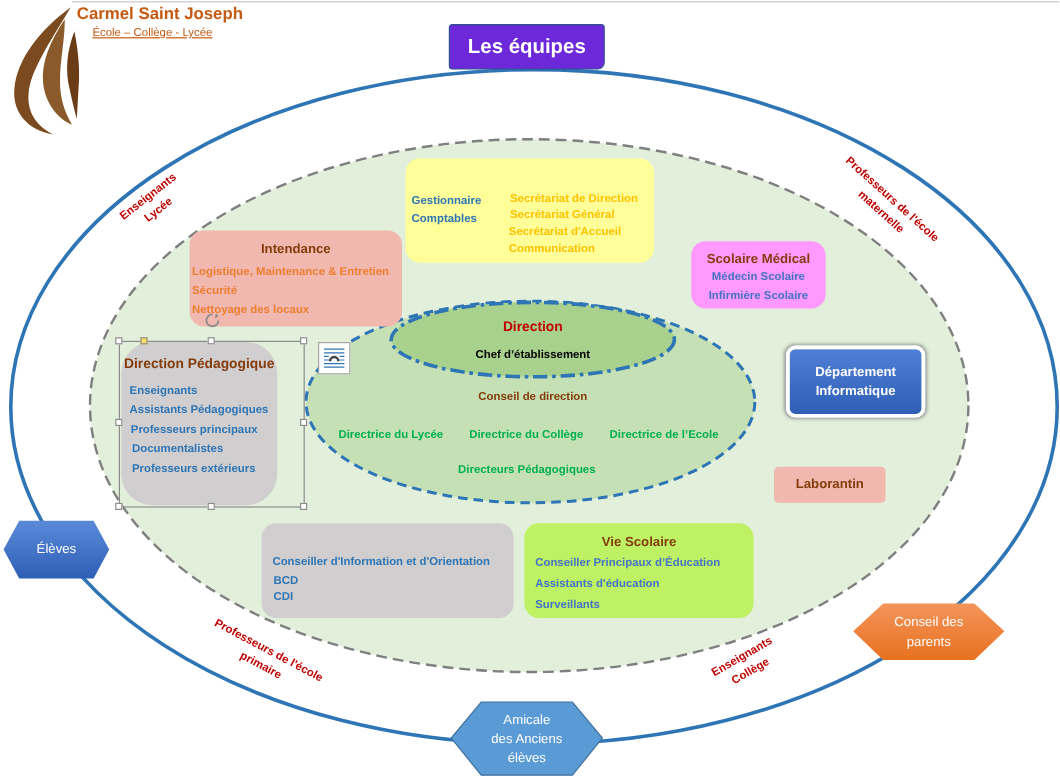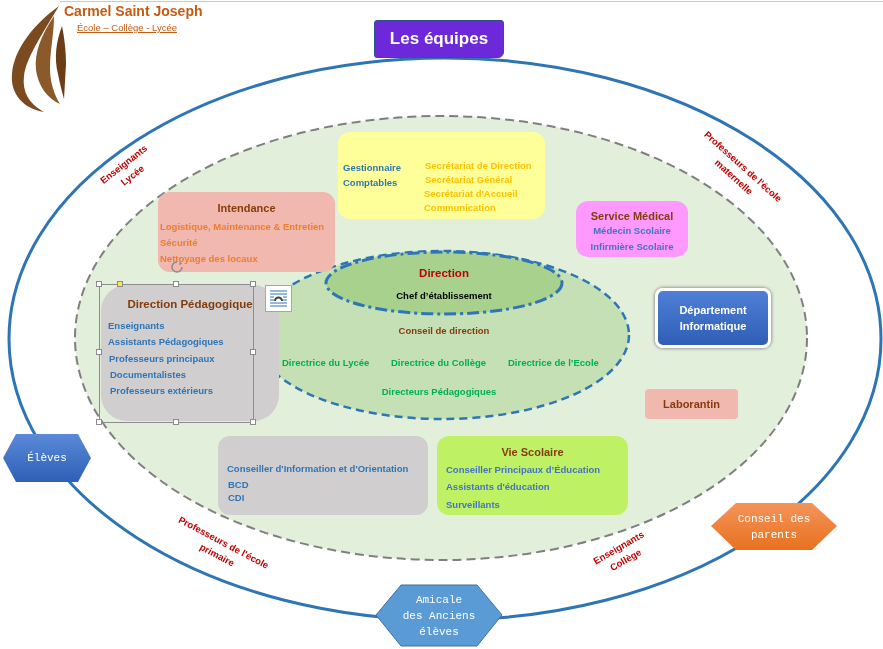--- a/index.html
+++ b/index.html
@@ -13,37 +13,37 @@
 
   .teams-btn { left:374px; top:20px; width:130px; height:38px; background:#6d28d9; border:1px solid #2f528f; border-radius:3px 3px 6px 3px; color:#fff; font-weight:bold; font-size:17px; display:flex; align-items:center; justify-content:center; box-sizing:border-box; cursor:pointer; }
 
   .box { position:absolute; border-radius:12px; box-sizing:border-box; font-size:9.5px; font-weight:bold; }
   .box .ttl { position:absolute; left:0; right:0; text-align:center; font-size:11px; color:#843c0c; white-space:nowrap; }
   .box .it { position:absolute; white-space:nowrap; }
 
   .pole { left:338px; top:132px; width:207px; height:87px; background:#ffff99; }
   .intend { left:158px; top:192px; width:177px; height:80px; background:#f0b8ae; }
   .medical { left:576px; top:201px; width:112px; height:56px; background:#ff99ff; }
-  .dirpeda { left:101px; top:285px; width:178px; height:136px; background:#d0cece; border-radius:26px; }
+  .dirpeda { left:101px; top:285px; width:130px; height:136px; background:#d0cece; border-radius:26px; }
   .docori { left:218px; top:436px; width:210px; height:79px; background:#d0cece; }
   .viesco { left:437px; top:436px; width:191px; height:79px; background:#bef264; }
   .labo { left:645px; top:389px; width:93px; height:30px; background:#f0b8ae; border-radius:4px; color:#843c0c; font-size:11px; display:flex; align-items:center; justify-content:center; }
 
   .dept { left:655px; top:288px; width:116px; height:60px; border-radius:8px; background:linear-gradient(#4f7fd6,#2f5fb5); border:3px solid #ffffff; box-shadow:0 0 3px 1px #9a9a9a; color:#fff; font-size:11px; font-weight:bold; display:flex; flex-direction:column; align-items:center; justify-content:center; line-height:16px; box-sizing:border-box; cursor:pointer; }
 
   .blue { color:#2e75b6; }
   .orange { color:#ed7d31; }
   .gold { color:#ffc000; }
   .green { color:#00b050; }
   .red { color:#c00000; }
   .brown { color:#843c0c; }
 
   .ring-label { position:absolute; color:#c00000; font-size:9.5px; font-weight:bold; text-align:center; line-height:14px; white-space:nowrap; }
 
-  .hex { position:absolute; color:#ffffff; font-size:11px; display:flex; flex-direction:column; align-items:center; justify-content:center; text-align:center; line-height:16px; cursor:pointer;font-family:Liberation Mono, monospace; }
+  .hex { position:absolute; color:#ffffff; font-size:11px; display:flex; flex-direction:column; align-items:center; justify-content:center; text-align:center; line-height:16px; cursor:pointer; }
   .hex svg { position:absolute; left:0; top:0; }
   .hex span { position:relative; }
 
   .handle { position:absolute; width:6px; height:6px; background:#fff; border:1px solid #8c8c8c; box-sizing:border-box; }
   .sel-frame { position:absolute; left:99px; top:284px; width:155px; height:139px; border:1px solid #8c8c8c; box-sizing:border-box; }
   .layout-icon { position:absolute; left:265px; top:285px; width:27px; height:27px; background:#fff; border:1px solid #a6a6a6; box-sizing:border-box; cursor:pointer; }
 </style>
 </head>
 <body>
 
@@ -98,21 +98,21 @@
   <div class="it orange" style="left:2px;top:45px">Sécurité</div>
   <div class="it orange" style="left:2px;top:61px">Nettoyage des locaux</div>
 </div>
 
 <svg class="abs" style="left:170px;top:260px" width="14" height="14">
   <path d="M7 2 A5 5 0 1 0 12 7" fill="none" stroke="#8c8c8c" stroke-width="1.5"></path>
   <path d="M10 1 L12 4 L9 5 Z" fill="#8c8c8c"></path>
 </svg>
 
 <div class="box medical">
-  <div class="ttl" style="top:9px">Service Médical</div>
+  <div class="ttl" style="top:9px">Scolaire Médical</div>
   <div class="it blue" style="left:0;right:0;text-align:center;top:24px;color:#4472c4">Médecin Scolaire</div>
   <div class="it blue" style="left:0;right:0;text-align:center;top:40px;color:#4472c4">Infirmière Scolaire</div>
 </div>
 
 <div class="box dirpeda">
   <div class="ttl" style="top:13px;font-size:11.5px">Direction Pédagogique</div>
   <div class="it blue" style="left:7px;top:35px">Enseignants</div>
   <div class="it blue" style="left:7px;top:51px">Assistants Pédagogiques</div>
   <div class="it blue" style="left:8px;top:68px">Professeurs principaux</div>
   <div class="it blue" style="left:9px;top:84px">Documentalistes</div>

